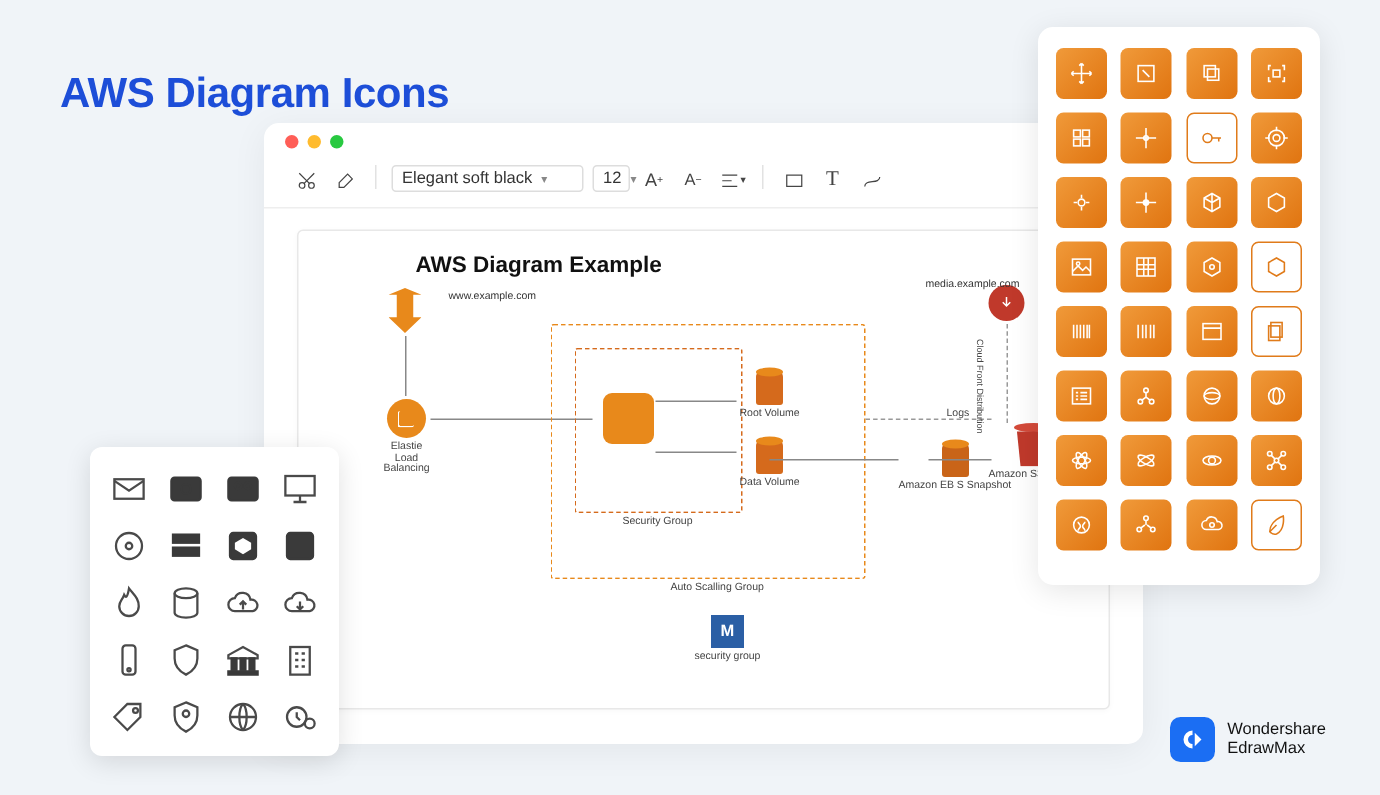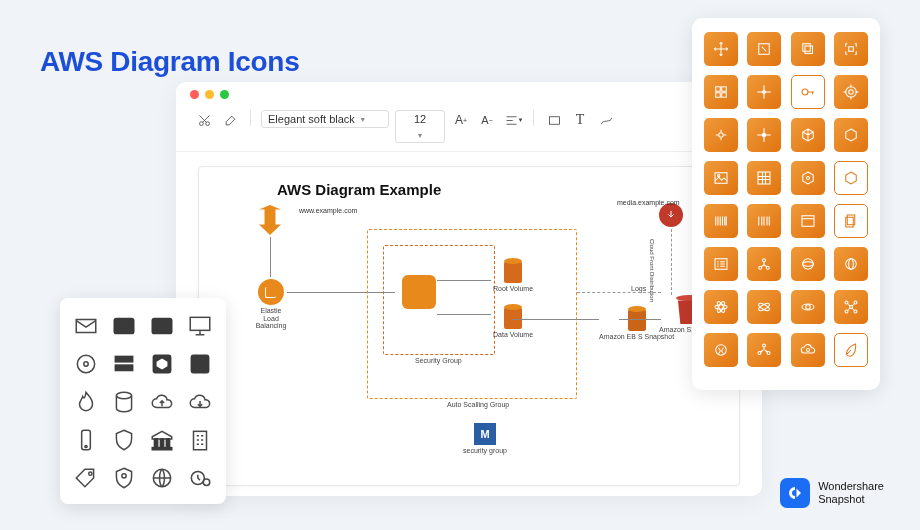--- a/index.html
+++ b/index.html
@@ -126,21 +126,21 @@
     <span class="tb-ico">
         <svg viewBox="0 0 24 24">
           <path d="M5 14 14 5l5 5-9 9H5z"></path>
         </svg>
       </span>
     <span class="tb-sep"></span>
     <div class="dd" style="width:128px;">
       <span>Elegant soft black</span>
       <span class="chev">▾</span>
     </div>
-    <div class="dd" style="width:50px;flex-direction:column;">
+    <div class="dd" style="width:25px;">
       <span>12</span>
       <span class="chev">▾</span>
     </div>
     <span class="tb-ico" style="font-size:12px;">A<sup style="font-size:7px;">+</sup></span>
     <span class="tb-ico" style="font-size:11px;">A<sup style="font-size:7px;">−</sup></span>
     <span class="tb-ico">
         <svg viewBox="0 0 24 24">
           <path d="M4 6h16M4 12h10M4 18h16"></path>
         </svg>
         <span style="font-size:7px;">▾</span>
@@ -559,15 +559,15 @@
 </div>
 
 <div class="logo">
   <div class="logo-badge">
     <svg viewBox="0 0 24 24">
         <path d="M4 12a8 8 0 018-8v4a4 4 0 00-4 4 4 4 0 004 4v4a8 8 0 01-8-8zM14 6l6 6-6 6z"></path>
       </svg>
   </div>
   <div class="logo-text">
     <div>Wondershare</div>
-    <div>Snapshot</div>
+    <div>EdrawMax</div>
   </div>
 </div>
 
 </body></html>

